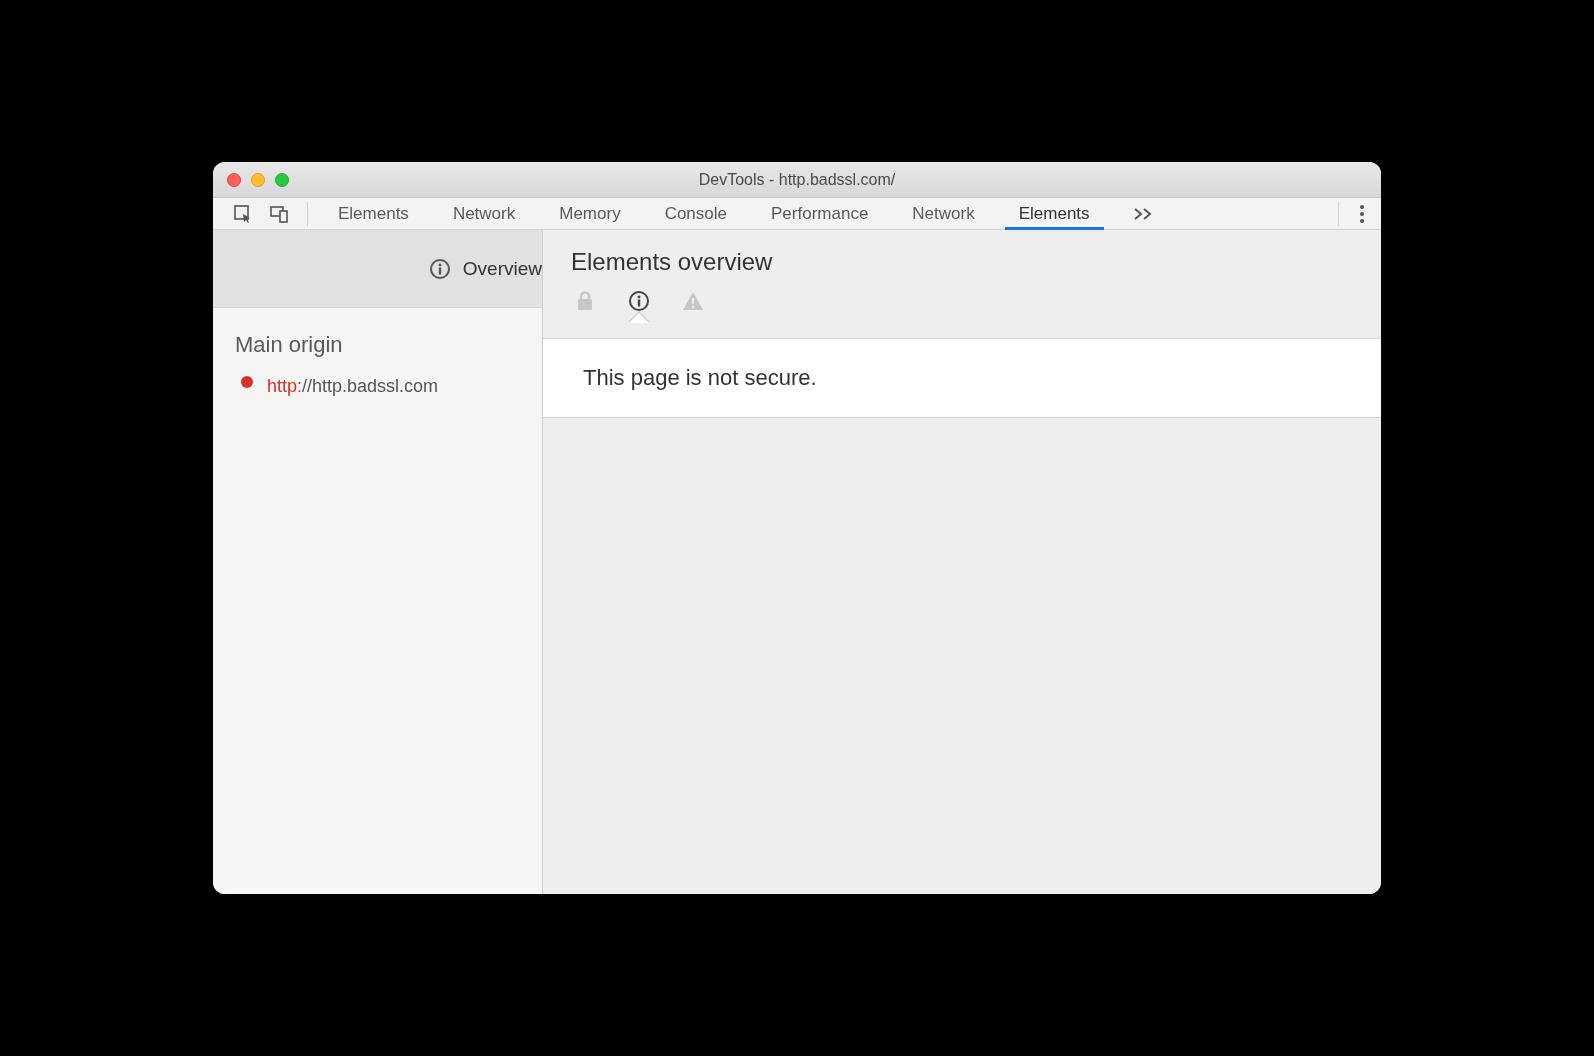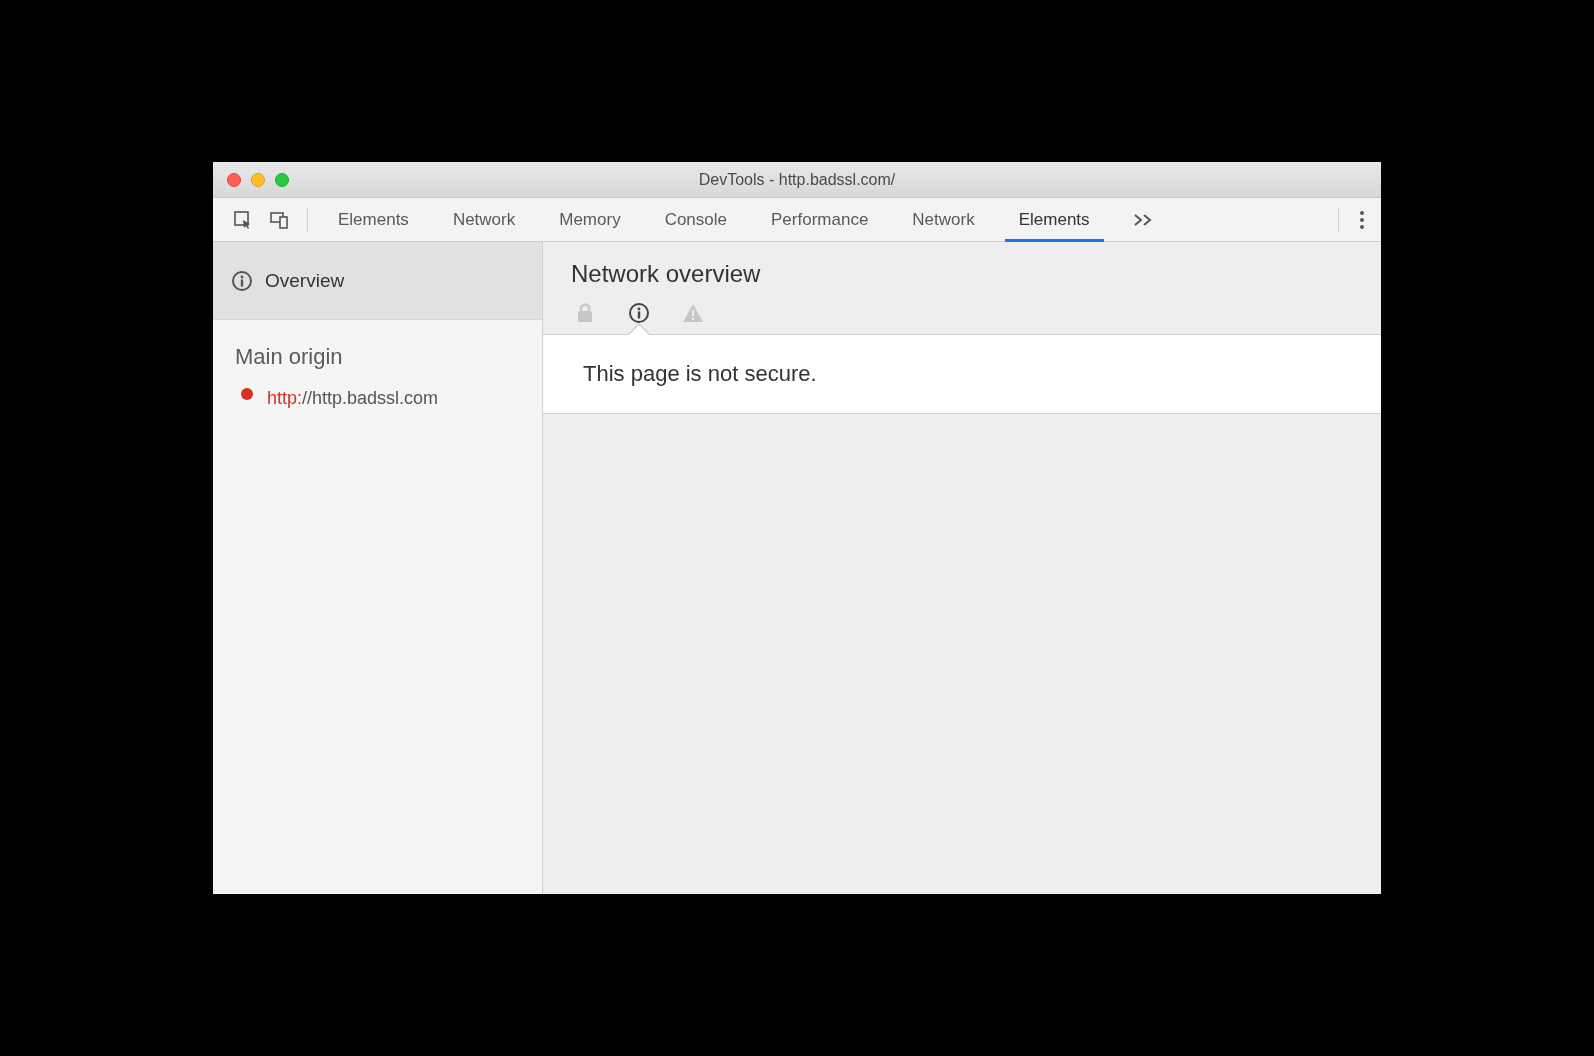--- a/index.html
+++ b/index.html
@@ -13,21 +13,21 @@
       width: 1594px;
       height: 1056px;
       display: flex;
       align-items: center;
       justify-content: center;
     }
     .window {
       width: 1168px;
       height: 732px;
       background: #f0f0f0;
-      border-radius: 0;
+      border-radius: 12px;
       overflow: hidden;
       box-shadow: 0 20px 60px rgba(0,0,0,0.5);
       display: flex;
       flex-direction: column;
     }
     .titlebar {
       height: 36px;
       background: linear-gradient(#e8e8e8, #d8d8d8);
       border-bottom: 1px solid #c5c5c5;
       display: flex;
@@ -50,21 +50,21 @@
     .window-title {
       position: absolute;
       left: 0;
       right: 0;
       text-align: center;
       font-size: 16px;
       color: #4a4a4a;
       pointer-events: none;
     }
     .toolbar {
-      height: 44px;
+      height: 32px;
       background: #f3f3f3;
       border-bottom: 1px solid #d0d0d0;
       display: flex;
       align-items: center;
       padding: 0 10px;
     }
     .toolbar-icons {
       display: flex;
       align-items: center;
       gap: 16px;
@@ -125,20 +125,21 @@
       height: 78px;
       background: #e1e1e1;
       display: flex;
       align-items: center;
       padding-left: 18px;
       gap: 12px;
       font-size: 19px;
       color: #333;
       border-bottom: 1px solid #d5d5d5;
       cursor: pointer;
+      justify-content: flex-end;
     }
     .section-label {
       padding: 24px 0 12px 22px;
       font-size: 22px;
       color: #5a5a5a;
     }
     .origin-item {
       display: flex;
       padding: 6px 0 6px 28px;
       gap: 14px;
@@ -213,20 +214,21 @@
       border-bottom: 11px solid #d0d0d0;
       z-index: 1;
     }
     .message-box {
       background: #fff;
       border-top: 1px solid #d0d0d0;
       border-bottom: 1px solid #d0d0d0;
       padding: 26px 40px;
       font-size: 22px;
       color: #333;
+      margin-top: 16px;
     }
     svg { display: block; }
   </style>
 </head>
 <body>
 
 <div class="window">
   <div class="titlebar">
     <div class="traffic-lights">
       <div class="traffic-light tl-close"></div>
@@ -295,21 +297,21 @@
       <div class="origin-item">
         <span class="origin-dot"></span>
         <span>
           <span class="origin-scheme">http:</span><span class="origin-rest">//http.badssl.com</span>
         </span>
       </div>
     </div>
 
     <div class="main">
       <div class="main-header">
-        <div class="main-title">Network overview</div>
+        <div class="main-title">Elements overview</div>
         <div class="indicator-row">
           <div class="indicator-wrap">
             <span>
               <svg width="18" height="20" viewBox="0 0 18 20">
                 <rect x="2" y="8" width="14" height="11" rx="1.5" fill="#c7c7c7"></rect>
                 <path d="M5 8 V5.5 a4 4 0 0 1 8 0 V8" fill="none" stroke="#c7c7c7" stroke-width="2.5"></path>
               </svg>
             </span>
           </div>
           <div class="indicator-wrap active">

